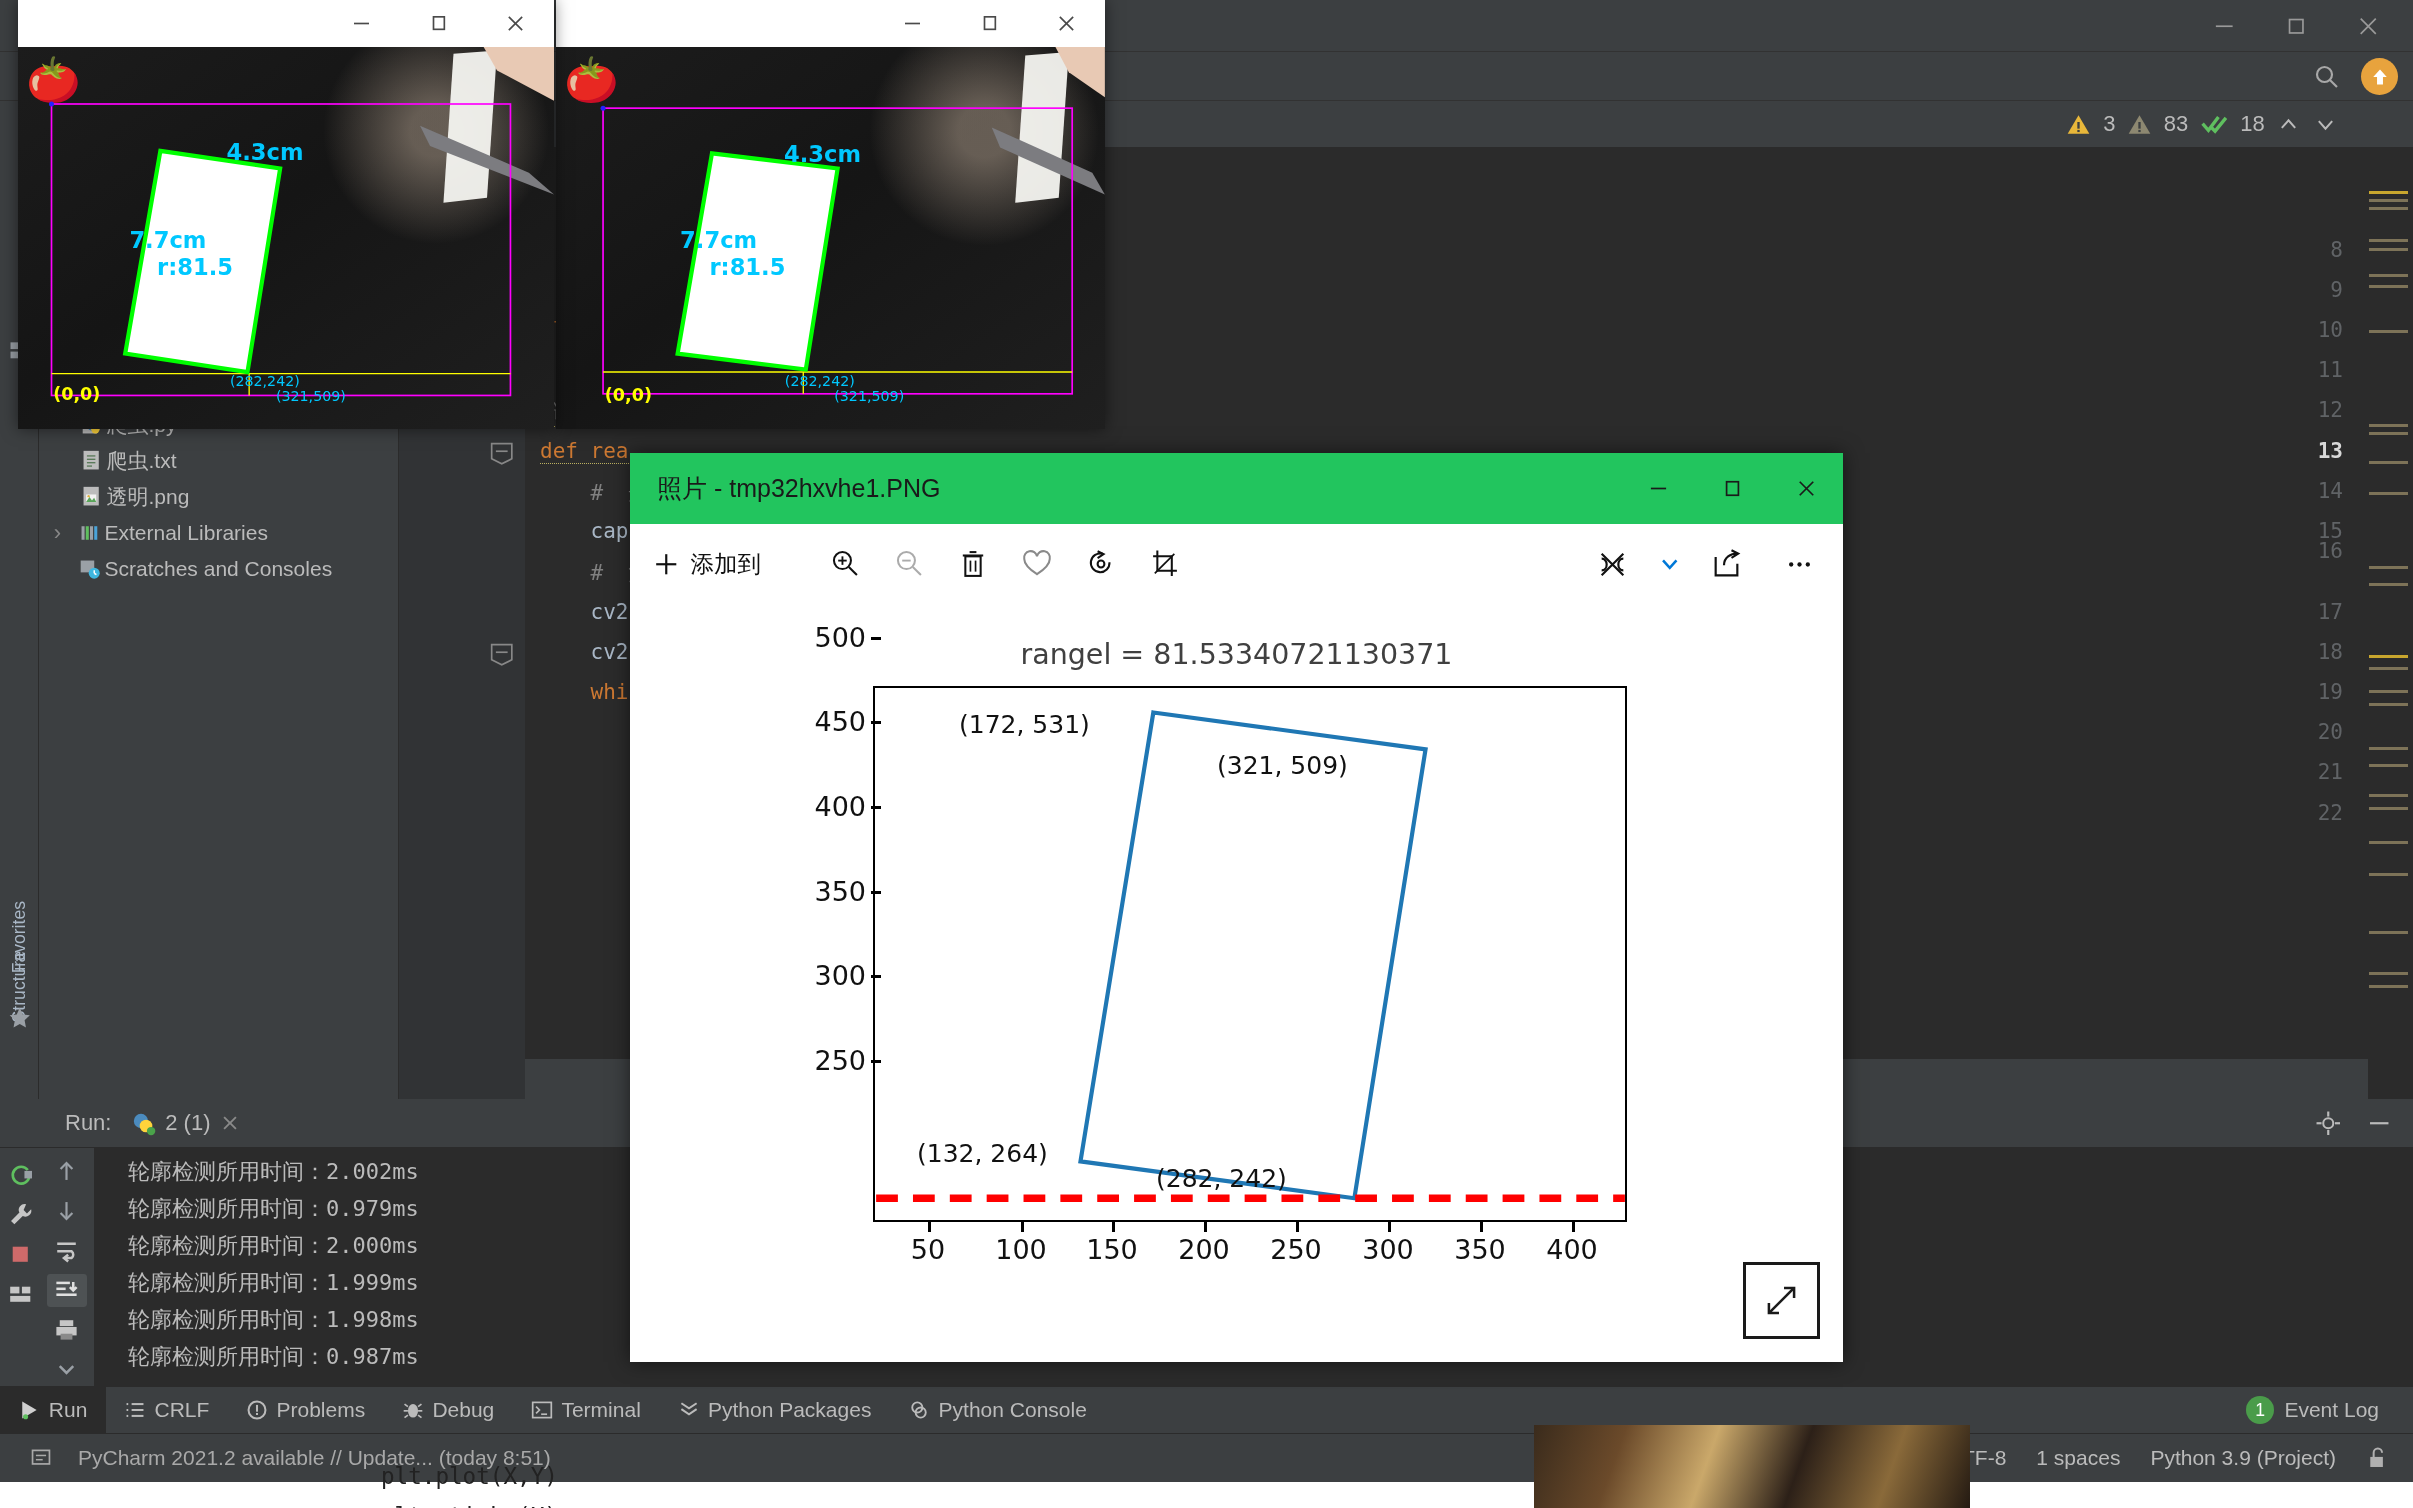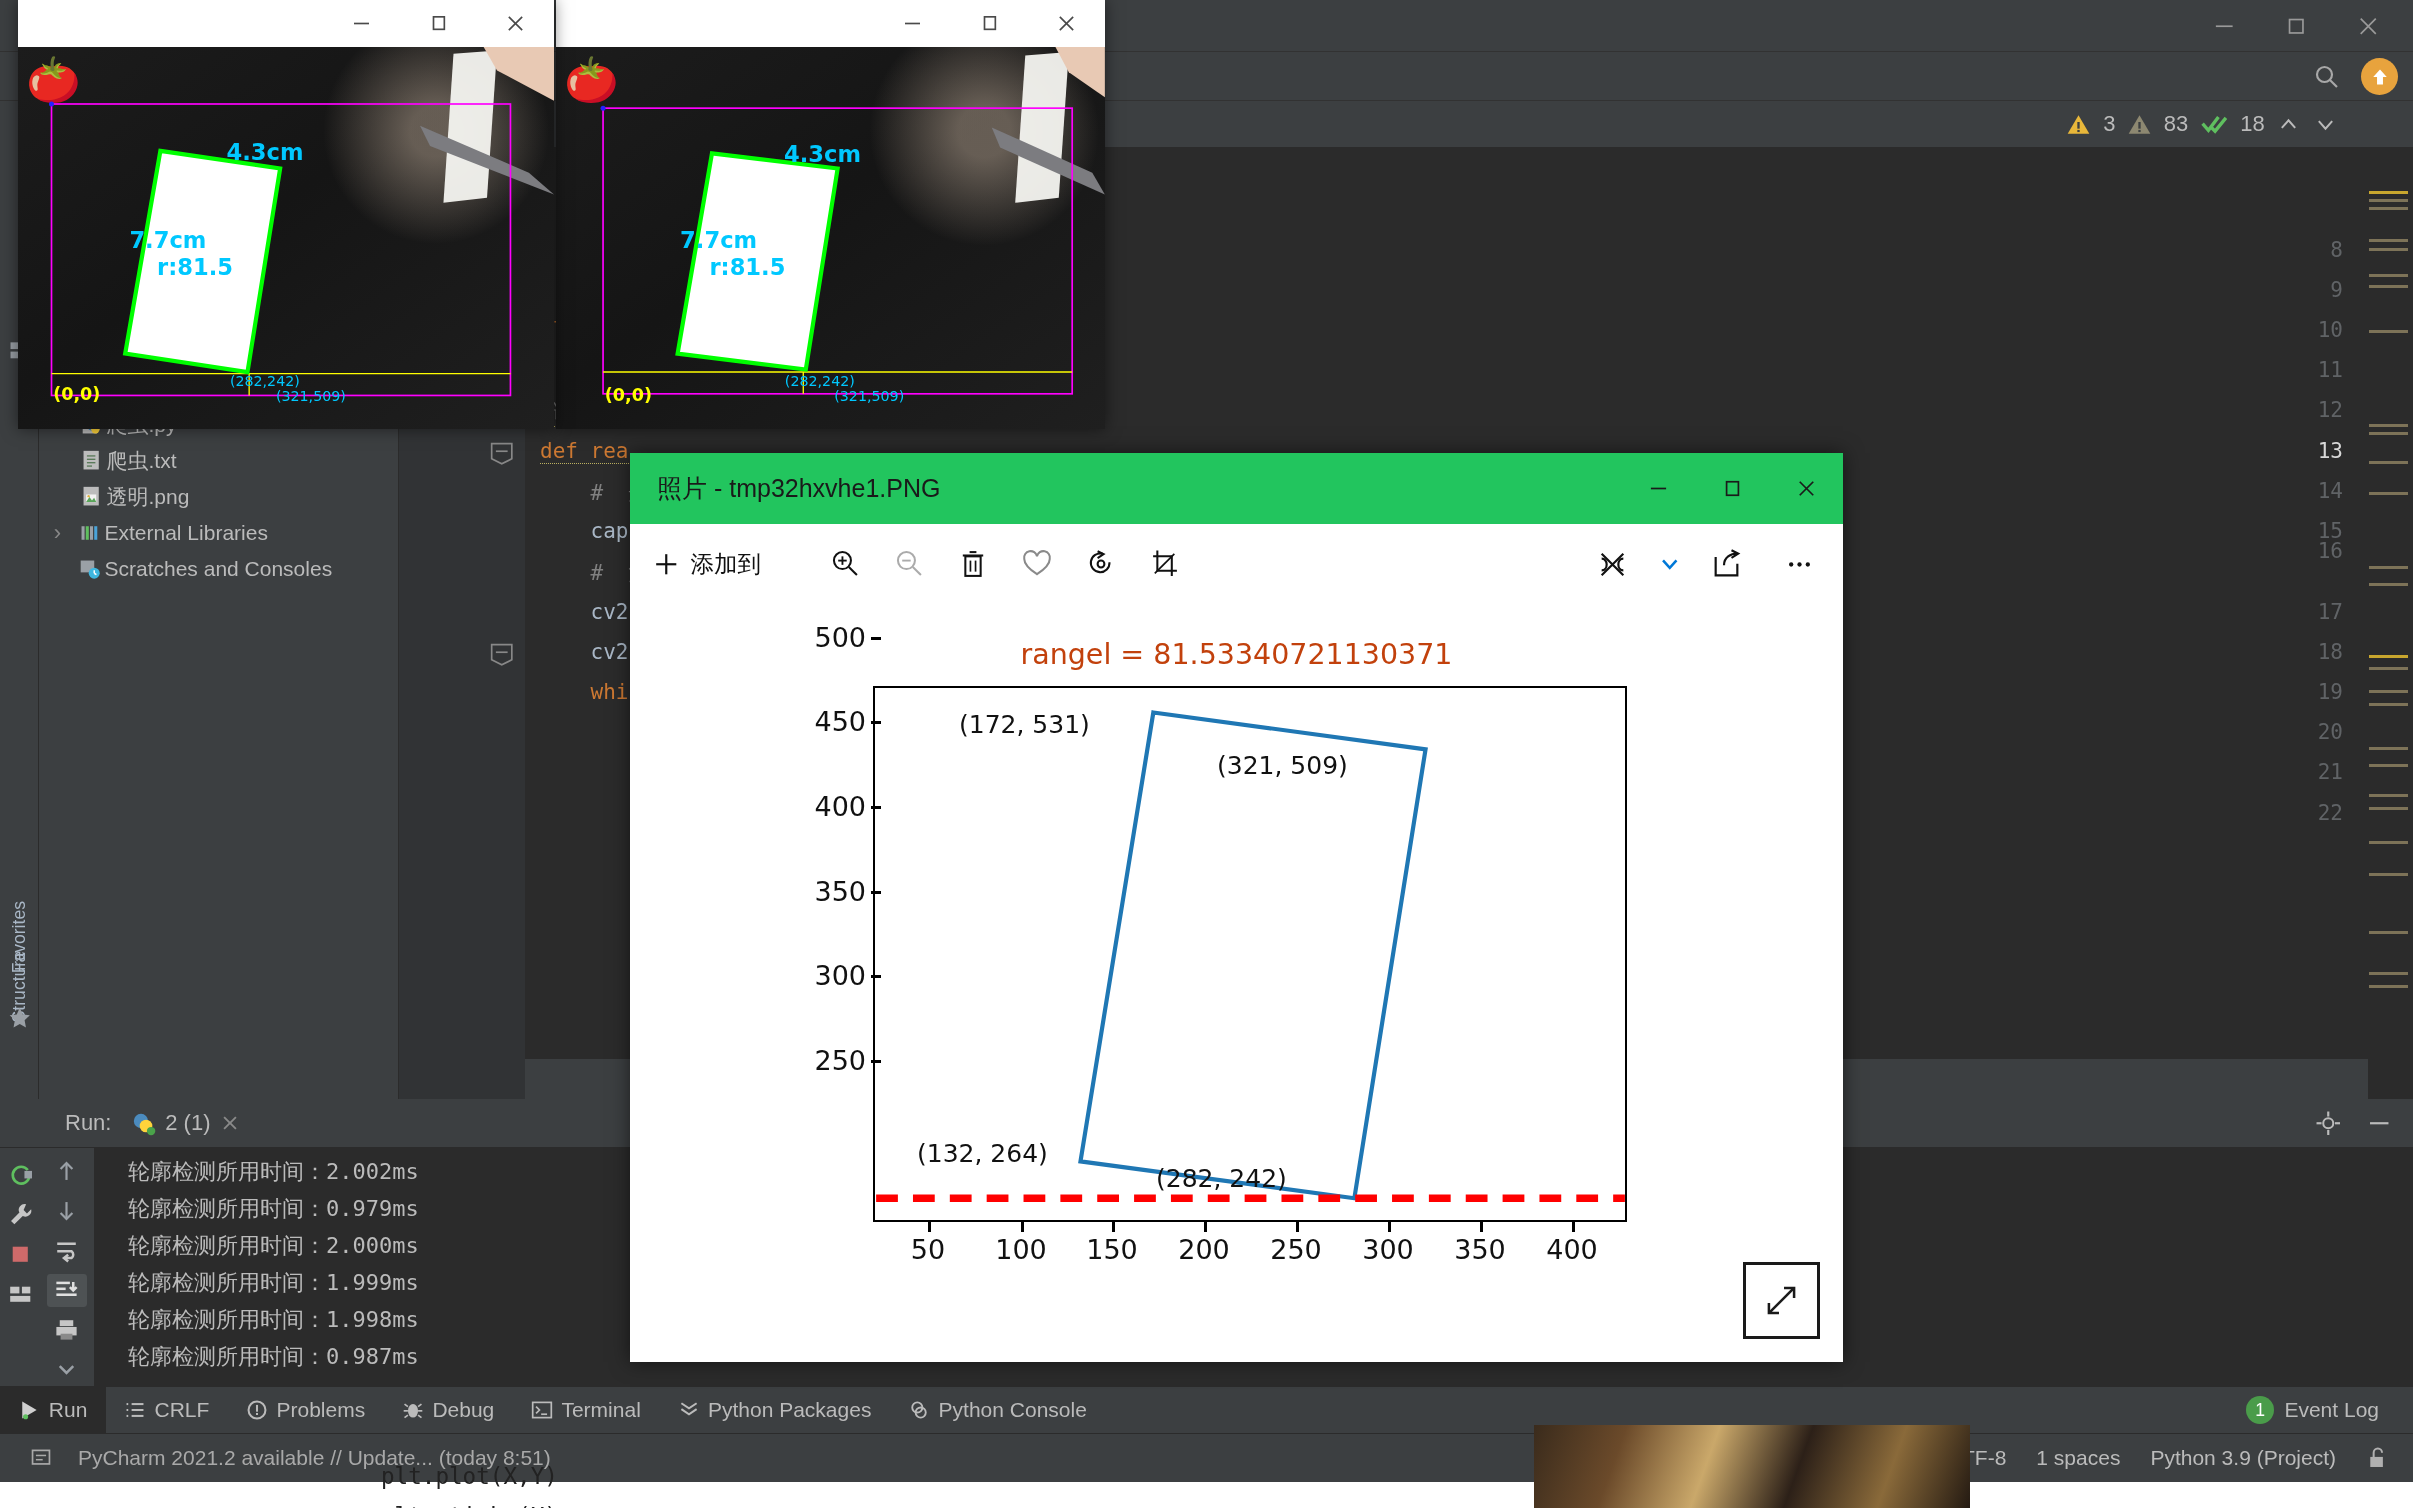--- a/index.html
+++ b/index.html
@@ -56,21 +56,21 @@
     width:360px; background:#3c3f41; border-right:0.8px solid #2b2b2b;
     padding-top:3.4px; overflow:hidden; position:relative;
   }
   .tree-row { display:flex; align-items:center; height:36px; padding-left:17px; color:#bbbbbb; font-size:21px; white-space:nowrap; }
   .tree-row .arrow { width:22px; color:#888; font-size:16px; flex:0 0 22px; }
   .tree-row .ticon { width:28.5px; flex:0 0 28.5px; display:flex; align-items:center; justify-content:center; }
 
   .editor-area { flex:1; background:#2b2b2b; position:relative; overflow:hidden; }
   .gutter { position:absolute; left:0; top:0; width:126px; height:100%; background:#313335; }
   .ln { position:absolute; right:70px; color:#606366; font-size:21px; font-family:"DejaVu Sans Mono", monospace; }
-  .ln.cur { color:#d8d8d8; font-weight:normal; }
+  .ln.cur { color:#d8d8d8; font-weight:bold; }
   .fold { position:absolute; left:91px; width:23.5px; height:23.5px; }
   .code-line { position:absolute; left:141px; font-size:21px; font-family:"DejaVu Sans Mono", monospace; white-space:pre; }
   .kw { color:#cc7832; }
   .id { color:#a9b7c6; }
   .cmt { color:#808080; }
   .wavy { border-bottom:1.7px dotted #bbb060; }
 
   .breadcrumb { position:absolute; left:126px; bottom:0; height:40px; width:100%;
                 background:#3c3f41; display:flex; align-items:center; padding-left:168px;
                 color:#a0a0a0; font-size:21px; }
@@ -136,21 +136,21 @@
   .ph-ic { width:64px; height:64px; display:flex; align-items:center; justify-content:center; }
   .ph-ic.dim { opacity:.35; }
   .ph-toolbar-right { position:absolute; right:11.7px; top:0; height:80px; display:flex; align-items:center; gap:8.4px; }
   .ph-canvas { position:absolute; left:0; top:151px; width:1213px; height:758px; background:#fff; }
   .ph-expand { position:absolute; right:23.5px; bottom:23.5px; width:77px; height:77px;
                background:#fff; border:3.4px solid #1a1a1a; display:flex; align-items:center; justify-content:center; }
 
   
   .chart { position:absolute; left:0; top:0; width:1213px; height:721px; }
   .chart-title { position:absolute; width:100%; top:34px; text-align:center; font-size:28.5px;
-                 color:#c2410c; font-family:"DejaVu Sans", sans-serif; }
+                 color:#404040; font-family:"DejaVu Sans", sans-serif; }
   .plot-frame { position:absolute; left:243px; top:82px; width:754px; height:536px;
                 border:2.5px solid #000; background:#fff; }
   .ytick { position:absolute; right:977px; transform:translateY(-50%); font-size:27px; color:#111;
            font-family:"DejaVu Sans", sans-serif; }
   .ytick-mark { position:absolute; left:241px; width:10px; height:2.5px; background:#000; }
   .xtick { position:absolute; top:630px; transform:translateX(-50%); font-size:27px; color:#111;
            font-family:"DejaVu Sans", sans-serif; }
   .xtick-mark { position:absolute; top:618px; width:2.5px; height:10px; background:#000; }
   .ptlabel { position:absolute; font-size:25px; color:#111; font-family:"DejaVu Sans", sans-serif; white-space:nowrap; }
 

